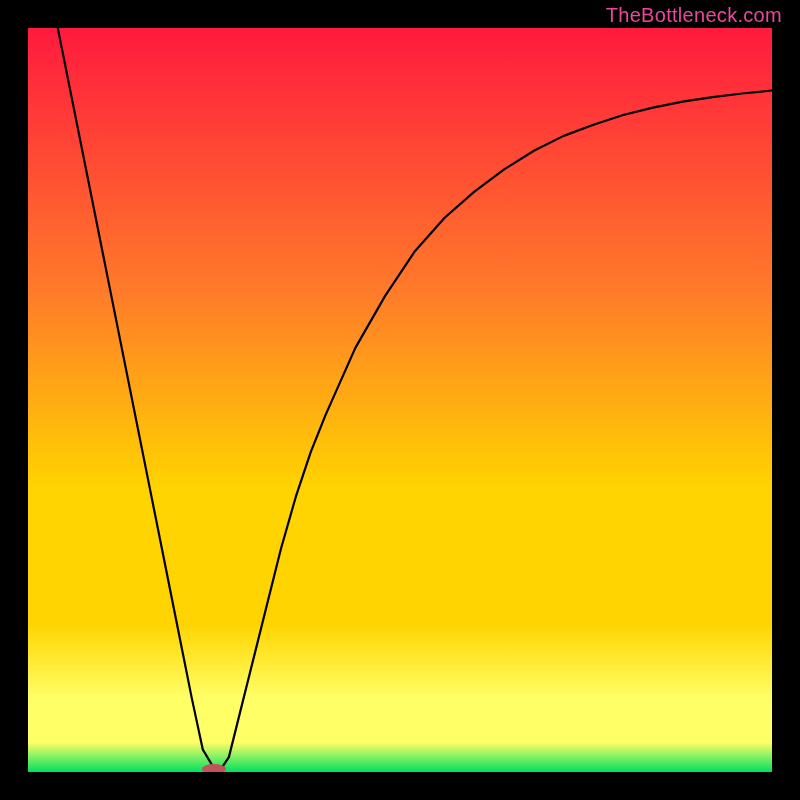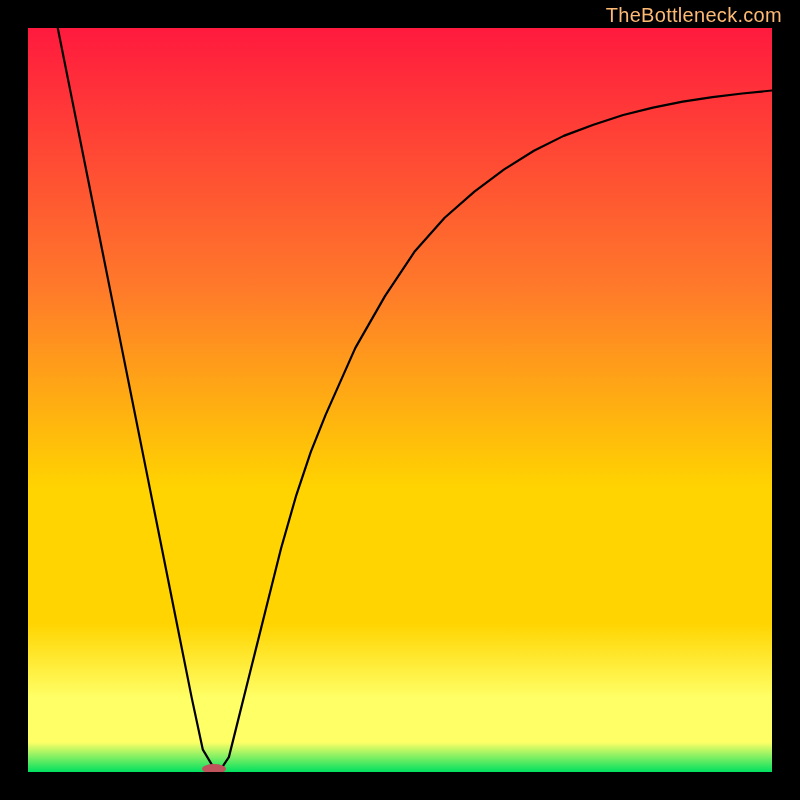--- a/index.html
+++ b/index.html
@@ -13,21 +13,21 @@
   }
   .stage {
     position: relative;
     width: 800px;
     height: 800px;
   }
   .watermark {
     position: absolute;
     top: 4px;
     right: 18px;
-    color: #fdba74;
+    color: #ec4899;
     font-size: 20px;
     letter-spacing: 0.3px;
     z-index: 5;
   }
   svg.plot {
     position: absolute;
     left: 28px;
     top: 28px;
     width: 744px;
     height: 744px;

